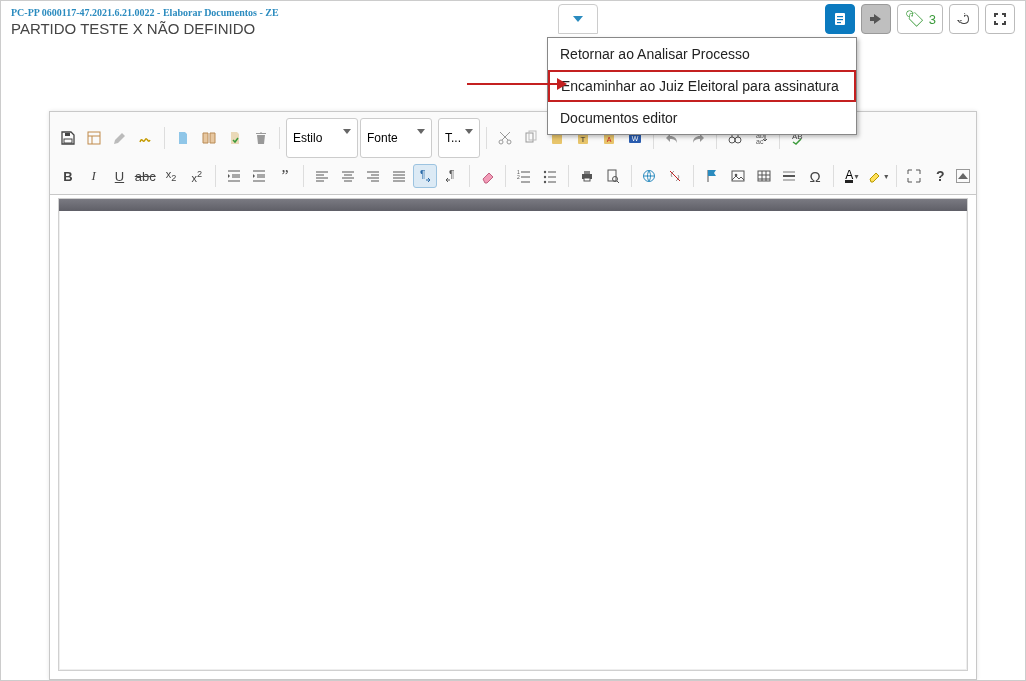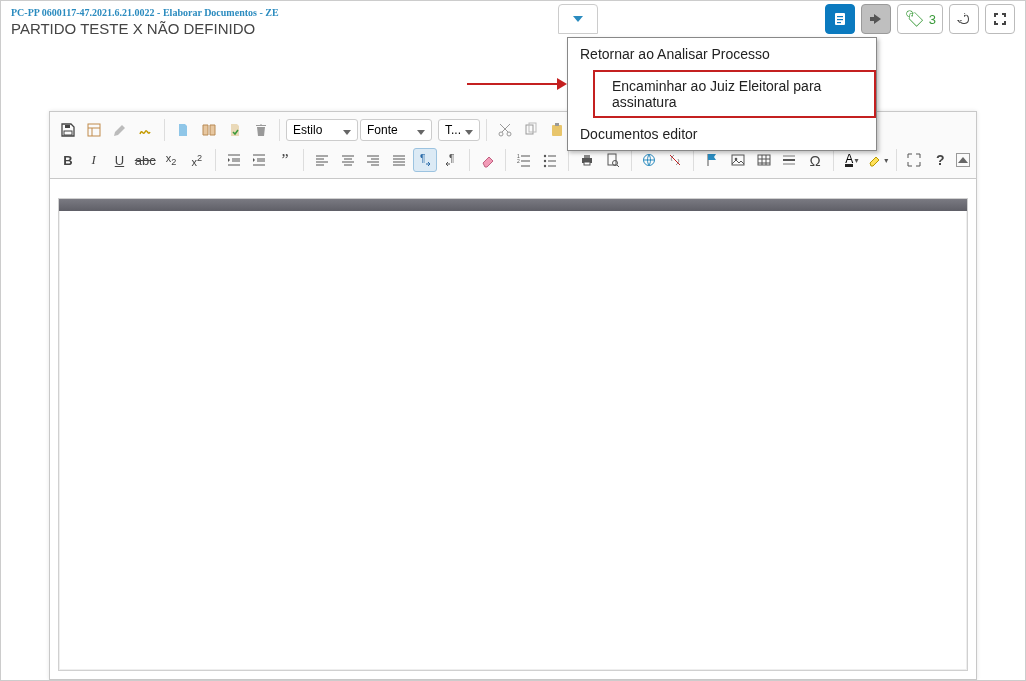--- a/index.html
+++ b/index.html
@@ -16,37 +16,37 @@
   .tc-btn.blue  { background:#0b7abf; border-color:#0b7abf; color:#fff; }
   .tc-btn.grey  { background:#bfbfbf; border-color:#9a9a9a; color:#444; }
   .tag-count { color:#3a9a3a; font-size:13px; }
   .tag-green { color:#3a9a3a; font-size:16px; line-height:1; }
 
   
   .caret-btn  { position:absolute; left:557px; top:3px; width:40px; height:30px; border:1px solid #ccc; border-radius:4px 4px 0 0; background:#fff; display:flex; align-items:center;justify-content:center; cursor:pointer;}
   .caret-down { width:0;height:0;border-left:5px solid transparent;border-right:5px solid transparent;border-top:6px solid #2a8bbf; }
 
   
-  .dropdown { position:absolute; left:566px; top:36px; width:310px; background:#fff; border:1px solid #888; box-shadow:2px 2px 4px rgba(0,0,0,0.25); z-index:30; }
+  .dropdown { position:absolute; left:546px; top:36px; width:310px; background:#fff; border:1px solid #888; box-shadow:2px 2px 4px rgba(0,0,0,0.25); z-index:30; }
   .dd-item  { padding:8px 12px; font-size:14px; color:#222; cursor:pointer; }
-  .dd-item.highlight { border:2px solid #c42020; padding:6px 17px;margin-left:25px; }
+  .dd-item.highlight { border:2px solid #c42020; padding:6px 11px; }
 
   
   .arrow { position:absolute; left:466px; top:77px; width:100px; height:12px; z-index:40; pointer-events:none; }
   .arrow-line { position:absolute; left:0; top:5px; width:90px; height:2px; background:#c42020; }
   .arrow-head { position:absolute; right:0; top:0; width:0;height:0;border-top:6px solid transparent;border-bottom:6px solid transparent;border-left:10px solid #c42020; }
 
   
   .panel { position:absolute; left:48px; top:110px; right:48px; bottom:0; background:#fff; border:1px solid #c8c8c8; box-shadow:0 0 4px rgba(0,0,0,0.1); }
   .toolbar { border-bottom:1px solid #c8c8c8; padding:6px 6px 0 6px; background:#fafafa; }
   .tb-row { display:flex; align-items:center; flex-wrap:nowrap; gap:2px; padding-bottom:6px; position:relative; }
   .tb-sep { width:1px; height:22px; background:#ddd; margin:0 4px; }
   .tb-btn { width:24px; height:24px; display:flex; align-items:center; justify-content:center; border-radius:3px; cursor:pointer; font-size:13px; }
   .tb-btn.active { background:#dceaf5; border:1px solid #9cc3e0; }
-  .tb-select { height:22px; border:1px solid #ccc; background:#fff; font-size:12px; padding:0 18px 0 6px; border-radius:3px; display:flex; align-items:center; position:relative; cursor:pointer; }
+  .tb-select { height:40px; border:1px solid #ccc; background:#fff; font-size:12px; padding:0 18px 0 6px; border-radius:3px; display:flex; align-items:center; position:relative; cursor:pointer; }
   .tb-select::after { content:""; position:absolute; right:6px; top:10px; width:0;height:0;border-left:4px solid transparent;border-right:4px solid transparent;border-top:5px solid #666; }
   svg.ico { width:16px; height:16px; display:block; }
   .muted { color:#888; fill:#888; }
   .dark  { color:#444; fill:#444; }
   .accent{ color:#2a8bbf; fill:#2a8bbf; }
   .row-spacer{ flex:1; }
   .collapse-tri { width:14px;height:14px;border:1px solid #999; display:flex;align-items:center;justify-content:center; cursor:pointer; }
   .collapse-tri div{ width:0;height:0;border-left:5px solid transparent;border-right:5px solid transparent;border-bottom:6px solid #666;}
 
   

